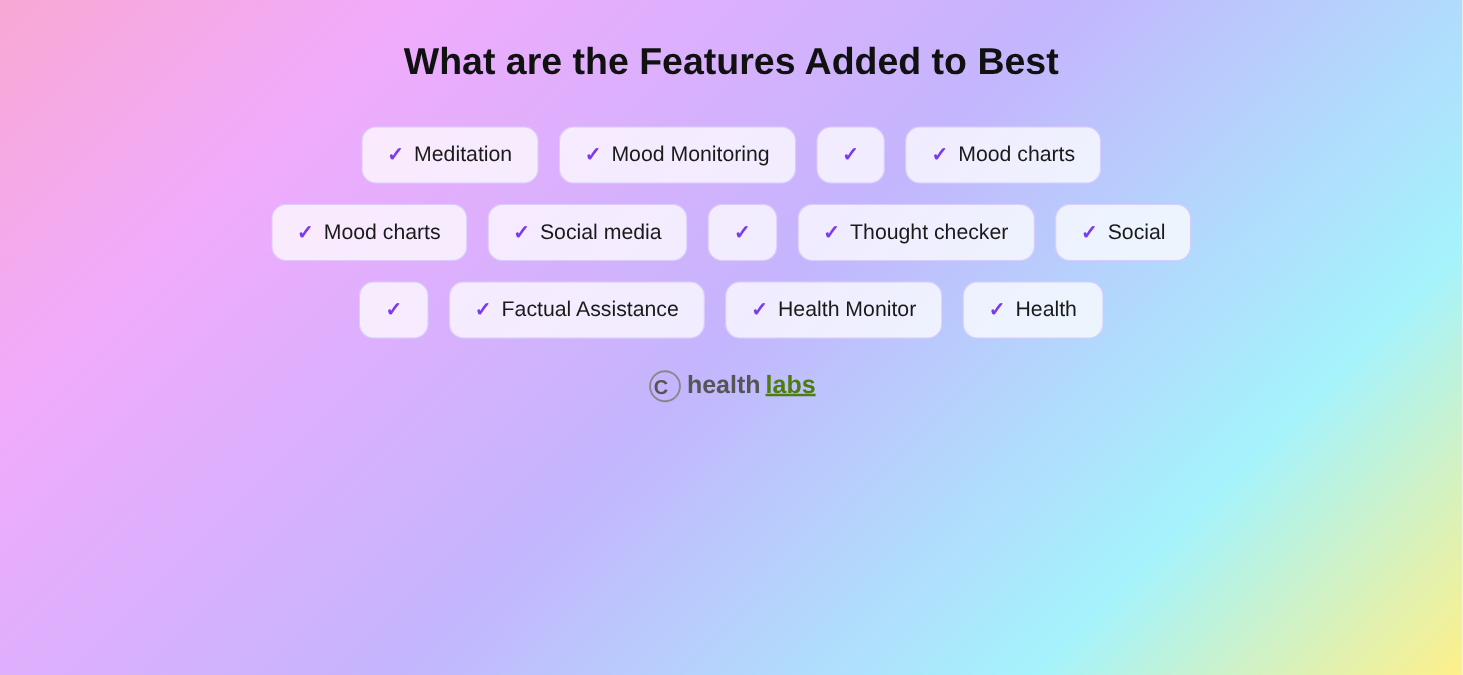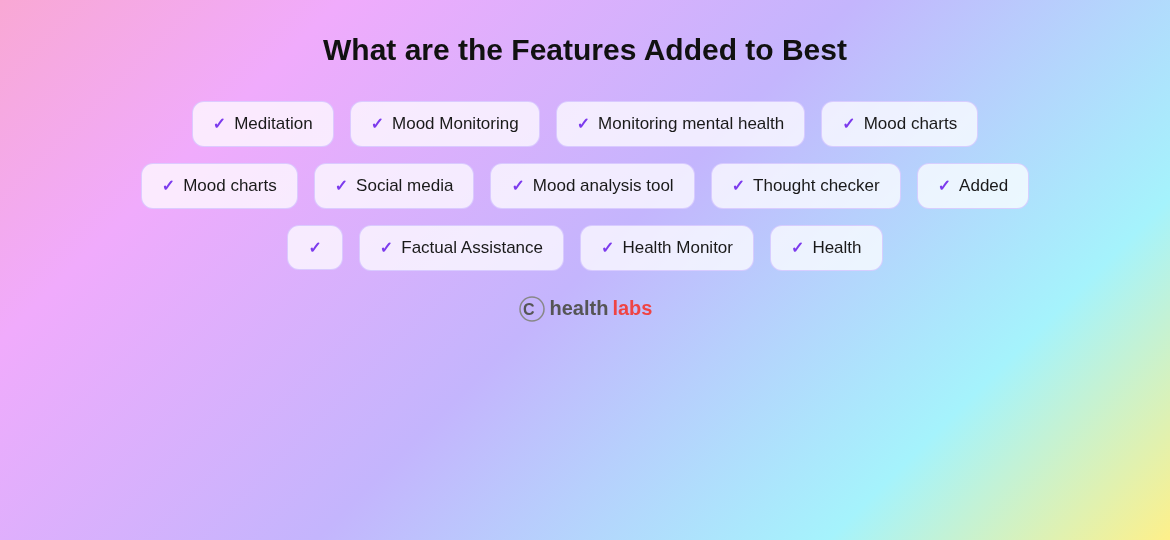--- a/index.html
+++ b/index.html
@@ -85,21 +85,22 @@
 
     .footer-text-concetto {
       font-size: 20px;
       font-weight: 600;
       color: #555;
     }
 
     .footer-text-labs {
       font-size: 20px;
       font-weight: 600;
-      color: #ef4444;
+      color: #4d7c0f;
+      text-decoration: underline;
     }
   </style>
 </head>
 <body>
 
 <div class="title">
   <span>What are the Features Added to Best</span><br>
 </div>
 
 <div class="features-grid" id="features-container">
@@ -107,47 +108,45 @@
       <div class="feature-chip">
         <span class="check-icon">✓</span>
         <span class="feature-label">Meditation</span>
       </div>
       <div class="feature-chip">
         <span class="check-icon">✓</span>
         <span class="feature-label">Mood Monitoring</span>
       </div>
       <div class="feature-chip">
         <span class="check-icon">✓</span>
-        <span class="feature-label">Monitoring mental health</span>
       </div>
       <div class="feature-chip">
         <span class="check-icon">✓</span>
         <span class="feature-label">Mood charts</span>
       </div>
     </div>
     <div class="features-row">
       <div class="feature-chip">
         <span class="check-icon">✓</span>
         <span class="feature-label">Mood charts</span>
       </div>
       <div class="feature-chip">
         <span class="check-icon">✓</span>
         <span class="feature-label">Social media</span>
       </div>
       <div class="feature-chip">
         <span class="check-icon">✓</span>
-        <span class="feature-label">Mood analysis tool</span>
       </div>
       <div class="feature-chip">
         <span class="check-icon">✓</span>
         <span class="feature-label">Thought checker</span>
       </div>
       <div class="feature-chip">
         <span class="check-icon">✓</span>
-        <span class="feature-label">Added</span>
+        <span class="feature-label">Social</span>
       </div>
     </div>
     <div class="features-row">
       <div class="feature-chip">
         <span class="check-icon">✓</span>
       </div>
       <div class="feature-chip">
         <span class="check-icon">✓</span>
         <span class="feature-label">Factual Assistance</span>
       </div>

